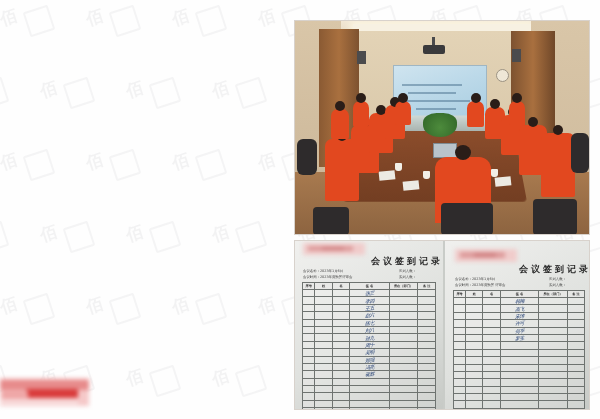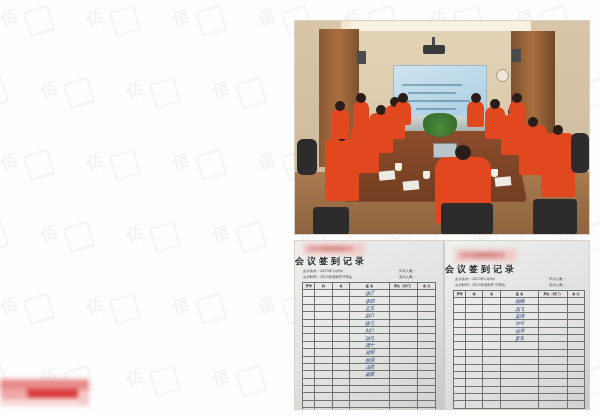--- a/index.html
+++ b/index.html
@@ -201,21 +201,21 @@
     background:linear-gradient(150deg,#f0f0ee,#dfe1de 55%,#c6c9c5);
   }
   #sheet-left{left:0;width:148px;}
   #sheet-right{left:150px;width:146px;}
   .sheet .sheet-title{
     position:absolute;left:0;right:0;
     font-family:"DejaVu Sans","Liberation Sans",sans-serif;
     font-weight:700;
     font-size:9px;
     color:#2a2a2a;
-    text-align:left;
+    text-align:right;
     letter-spacing:3px;
   }
   #sheet-left .sheet-title{top:14px;}
   #sheet-right .sheet-title{top:22px;}
   .sheet .meta{
     position:absolute;
     font-size:3.4px;
     color:#3b3b3b;
     font-family:"DejaVu Sans","Liberation Sans",sans-serif;
     white-space:nowrap;

